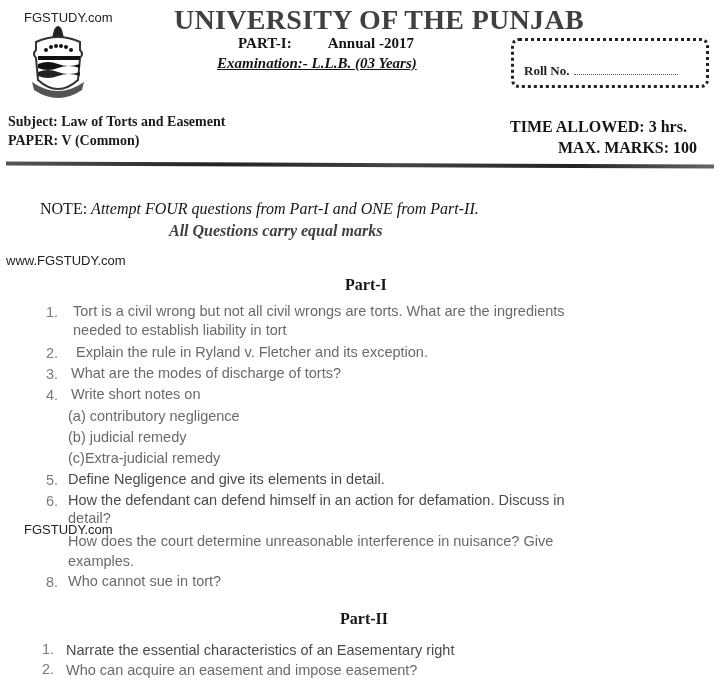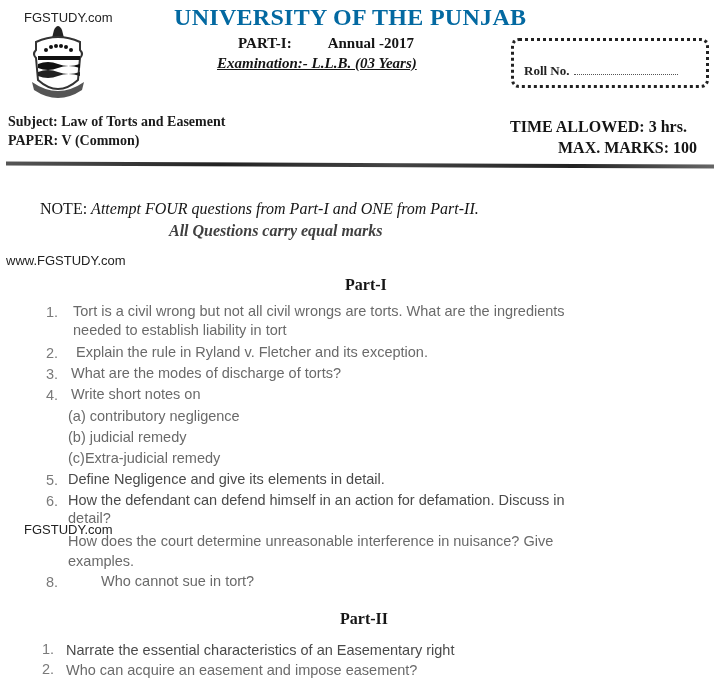--- a/index.html
+++ b/index.html
@@ -2,21 +2,21 @@
 <html><head>
 <meta charset="utf-8">
 <style>
   html, body { margin: 0; padding: 0; background: #ffffff; }
   body { width: 721px; height: 688px; position: relative; overflow: hidden; color: #111; }
   .serif { font-family: "Liberation Serif", "DejaVu Serif", serif; }
   .abs { position: absolute; white-space: nowrap; }
 
   .wm { font-family: "Liberation Sans", sans-serif; font-size: 13px; color: #222; }
 
-  .uni-title { left: 174px; top: 4px; font-size: 24px; font-weight: bold; letter-spacing: 0.3px; color: #0369a1; }
+  .uni-title { left: 174px; top: 4px; font-size: 28px; font-weight: bold; letter-spacing: 0.3px; color: #404040; }
   .part-line { left: 238px; top: 35px; font-size: 15px; font-weight: bold; color: #151515; }
   .part-line .gap { display: inline-block; width: 36px; }
   .exam-line { left: 217px; top: 55px; font-size: 15px; font-weight: bold; font-style: italic; text-decoration: underline; color: #151515; }
 
   .roll-box { left: 511px; top: 38px; width: 198px; height: 50px; border: 3px dotted #222; border-radius: 8px; box-sizing: border-box; text-align: center; }
   .roll-label { position: absolute; left: 10px; bottom: 6px; font-size: 13px; font-weight: bold; color: #222; }
   .roll-dots { display: inline-block; width: 104px; border-bottom: 1px dotted #555; margin-left: 4px; height: 9px; vertical-align: baseline; }
 
   .subject { left: 8px; top: 114px; font-size: 14px; font-weight: bold; color: #1b1b1b; text-align: center; }
   .paper { left: 8px; top: 133px; font-size: 14px; font-weight: bold; color: #1b1b1b; }
@@ -111,21 +111,21 @@
   <div class="abs q dark" style="left:68px;top:471px;">Define Negligence and give its elements in detail.</div>
 
   <div class="abs qnum" style="left:46px;top:493px;">6.</div>
   <div class="abs q dark" style="left:68px;top:492px;">How the defendant can defend himself in an action for defamation. Discuss in</div>
   <div class="abs q" style="left:68px;top:510px;">detail?</div>
 
   <div class="abs q" style="left:68px;top:533px;">How does the court determine unreasonable interference in nuisance? Give</div>
   <div class="abs q" style="left:68px;top:553px;">examples.</div>
 
   <div class="abs qnum" style="left:46px;top:574px;">8.</div>
-  <div class="abs q" style="left:68px;top:573px;margin-left:33px;">Who cannot sue in tort?</div>
+  <div class="abs q" style="left:68px;top:573px;">Who cannot sue in tort?</div>
 </div>
 
 <div class="abs serif part-heading p2">Part-II</div>
 
 <div>
   <div class="abs qnum" style="left:42px;top:641px;">1.</div>
   <div class="abs q dark" style="left:66px;top:642px;">Narrate the essential characteristics of an Easementary right</div>
   <div class="abs qnum" style="left:42px;top:661px;">2.</div>
   <div class="abs q" style="left:66px;top:662px;">Who can acquire an easement and impose easement?</div>
 </div>

